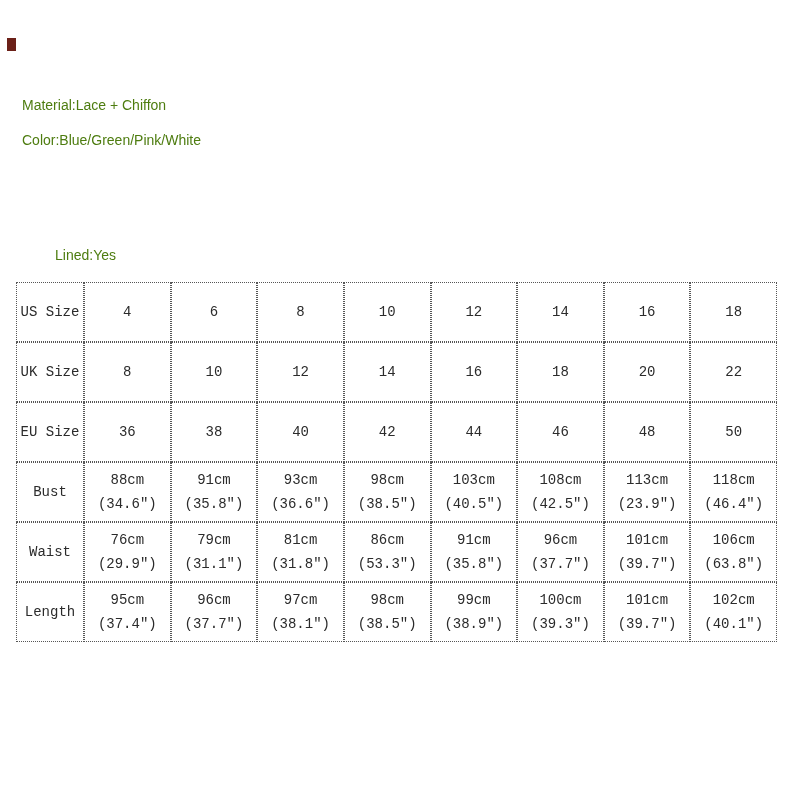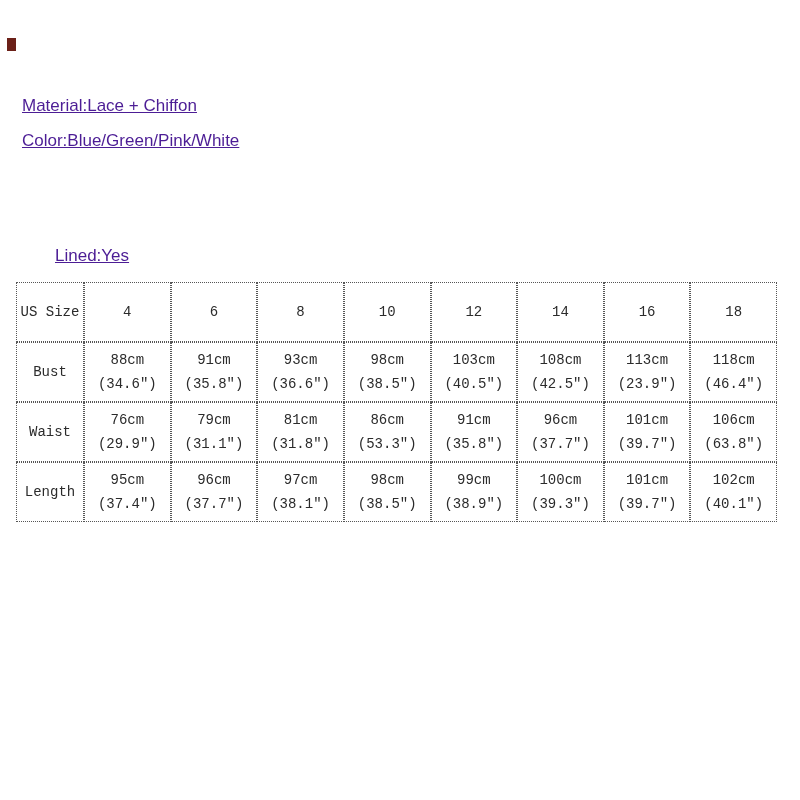--- a/index.html
+++ b/index.html
@@ -19,25 +19,24 @@
     left: 7px;
     top: 38px;
     width: 9px;
     height: 13px;
   }
   .info-line {
     position: absolute;
     left: 22px;
     margin: 0;
     font-family: "Liberation Sans", sans-serif;
-    font-size: 17px;
+    font-size: 14px;
     line-height: 17px;
-    color: #4c1d95;
+    color: #4d7c0f;
     white-space: nowrap;
-    text-decoration: underline;
   }
   .info-line.l0 { top: 97px; }
   .info-line.l1 { top: 132px; }
   .info-line.l2 { top: 197px; }
   .info-line.l3 { top: 247px; margin-left: 33px; }
 
   table.size-chart {
     position: absolute;
     left: 16px;
     top: 282px;
@@ -95,20 +94,42 @@
           <td>4</td>
           <td>6</td>
           <td>8</td>
           <td>10</td>
           <td>12</td>
           <td>14</td>
           <td>16</td>
           <td>18</td>
         </tr>
         <tr>
+          <td class="label-cell">UK Size</td>
+          <td>8</td>
+          <td>10</td>
+          <td>12</td>
+          <td>14</td>
+          <td>16</td>
+          <td>18</td>
+          <td>20</td>
+          <td>22</td>
+        </tr>
+        <tr>
+          <td class="label-cell">EU Size</td>
+          <td>36</td>
+          <td>38</td>
+          <td>40</td>
+          <td>42</td>
+          <td>44</td>
+          <td>46</td>
+          <td>48</td>
+          <td>50</td>
+        </tr>
+        <tr>
           <td class="label-cell">Bust</td>
           <td>88cm
 (34.6″)</td>
           <td>91cm
 (35.8″)</td>
           <td>93cm
 (36.6″)</td>
           <td>98cm
 (38.5″)</td>
           <td>103cm

